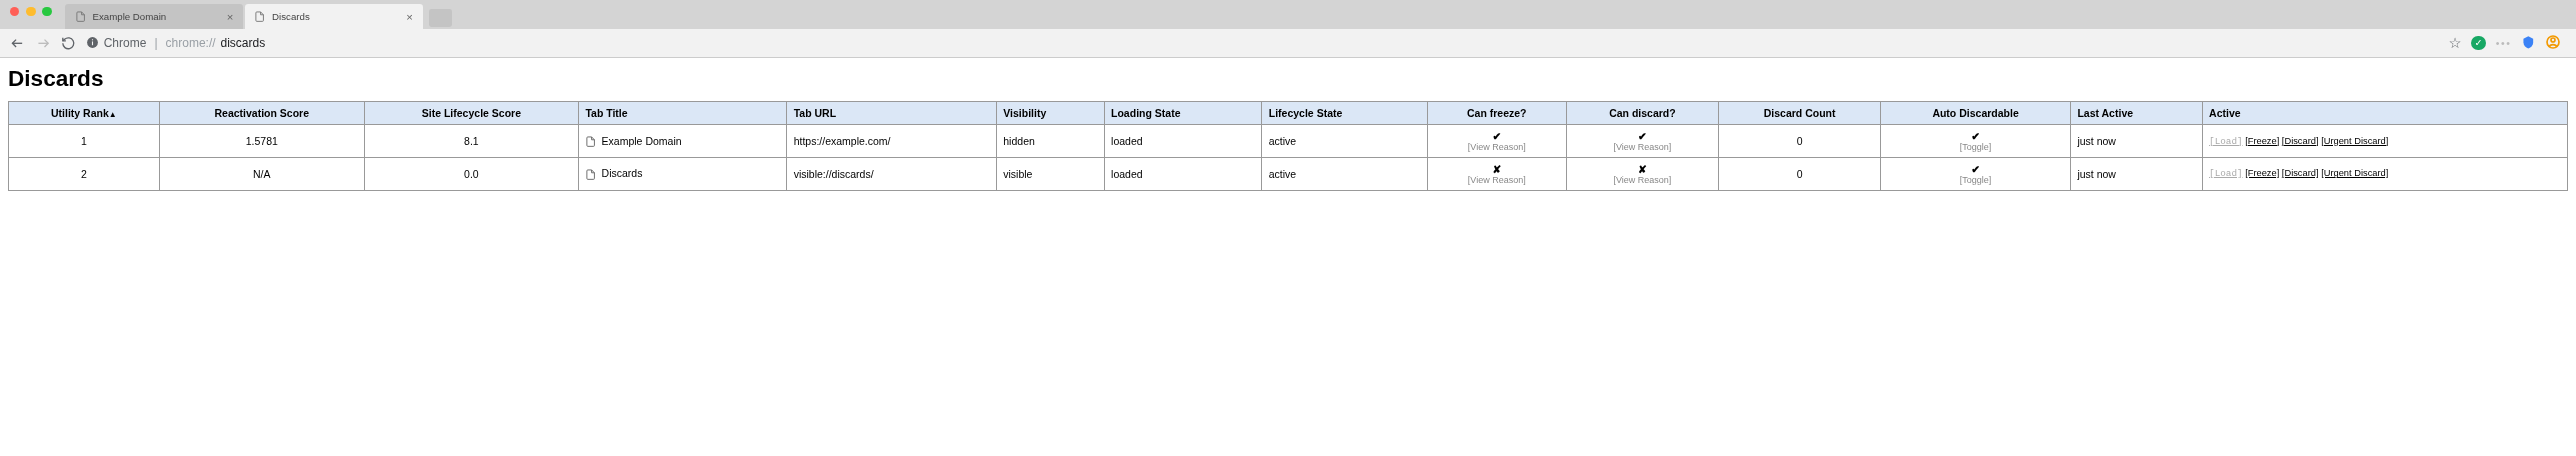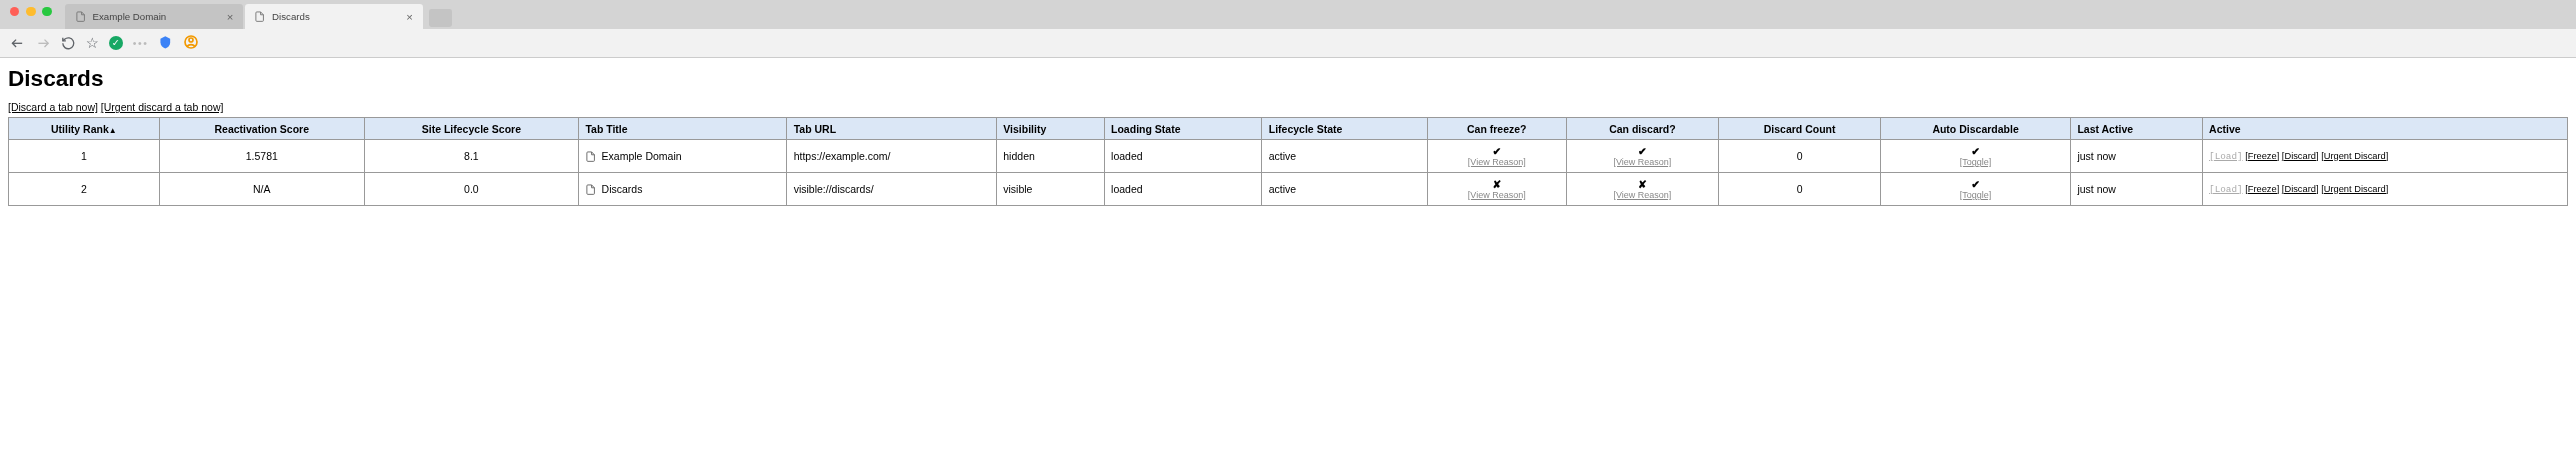--- a/index.html
+++ b/index.html
@@ -39,21 +39,21 @@
 .action-links { font-size: 10.5px; margin-bottom: 3.2px; }
 .action-links a { color: #000; text-decoration: underline; cursor: pointer; }
 
 table { border-collapse: collapse; width: 100%; }
 th, td { border: 0.8px solid #999; padding: 4.9px 6.5px; text-align: left; font-size: 10.5px; vertical-align: middle; }
 th { background: #dbe7f6; font-weight: 700; }
 th .sort-ind { font-size: 8px; }
 .center { text-align: center; }
 .doc-icon { display: inline-flex; width: 11.3px; height: 11.3px; margin-right: 4.9px; vertical-align: middle; }
 .check { font-weight: bold; }
-.subaction { font-size: 9px; color: #888; text-decoration: underline; cursor: pointer; display: block; }
+.subaction { font-size: 9px; color: #888; cursor: pointer; display: block; }
 .actions-cell { white-space: nowrap; font-size: 9.3px; }
 .actions-cell .act { text-decoration: underline; cursor: pointer; color: #000; }
 .actions-cell .act.disabled { color: #aaa; font-family: Liberation Mono, monospace; }
 
 .ext-badge { width: 14.6px; height: 14.6px; border-radius: 50%; display: inline-flex; align-items: center; justify-content: center; }
 </style>
 </head>
 <body>
 
 <div class="browser-top">
@@ -101,20 +101,33 @@
           <polyline points="14 6 20 12 14 18"></polyline>
         </svg>
     </span>
     <span class="nav-btn">
       <svg width="14.6" height="14.6" viewBox="0 0 24 24" fill="none" stroke="#5f6368" stroke-width="2.2">
           <path d="M3 12a9 9 0 1 0 3-6.7L3 8"></path>
           <polyline points="3 3 3 8 8 8"></polyline>
         </svg>
     </span>
   </div>
+  <div class="addr-bar">
+    <span class="addr-secure">
+      <svg width="13" height="13" viewBox="0 0 24 24" fill="#5f6368">
+          <circle cx="12" cy="12" r="10"></circle>
+          <rect x="11" y="10" width="2" height="7" fill="#f2f2f2"></rect>
+          <rect x="11" y="6" width="2" height="2" fill="#f2f2f2"></rect>
+        </svg>
+    </span>
+    <span class="addr-prefix">Chrome</span>
+    <span class="addr-sep">|</span>
+    <span class="addr-path-dim">chrome://</span>
+      <span class="addr-path">discards</span>
+  </div>
   <div class="right-icons">
     <span class="star-icon">☆</span>
     <span class="ext-badge" style="background:#17a864;color:#fff;font-size:9.7px;">✓</span>
     <span style="color:#bbb;letter-spacing:1.6px;">•••</span>
     <span>
       <svg width="14.6" height="14.6" viewBox="0 0 24 24" fill="#3b82f6">
           <path d="M12 2l8 4v6c0 5-3.5 9-8 10-4.5-1-8-5-8-10V6l8-4z"></path>
         </svg>
     </span>
     <span>
@@ -122,24 +135,20 @@
           <circle cx="12" cy="12" r="9"></circle>
           <circle cx="12" cy="9" r="3"></circle>
           <path d="M6 20c1-3 4-4 6-4s5 1 6 4"></path>
         </svg>
     </span>
   </div>
 </div>
 
 <div class="page">
   <h1>Discards</h1>
-  <div class="action-links">
-    <a>[Discard a tab now]</a>
-    <a>[Urgent discard a tab now]</a>
-  </div>
 
   <table>
     <thead>
       <tr>
         <th class="center"><span>Utility Rank</span><span class="sort-ind">▲</span></th>
         <th class="center">Reactivation Score</th>
         <th class="center">Site Lifecycle Score</th>
         <th>Tab Title</th>
         <th>Tab URL</th>
         <th>Visibility</th>

